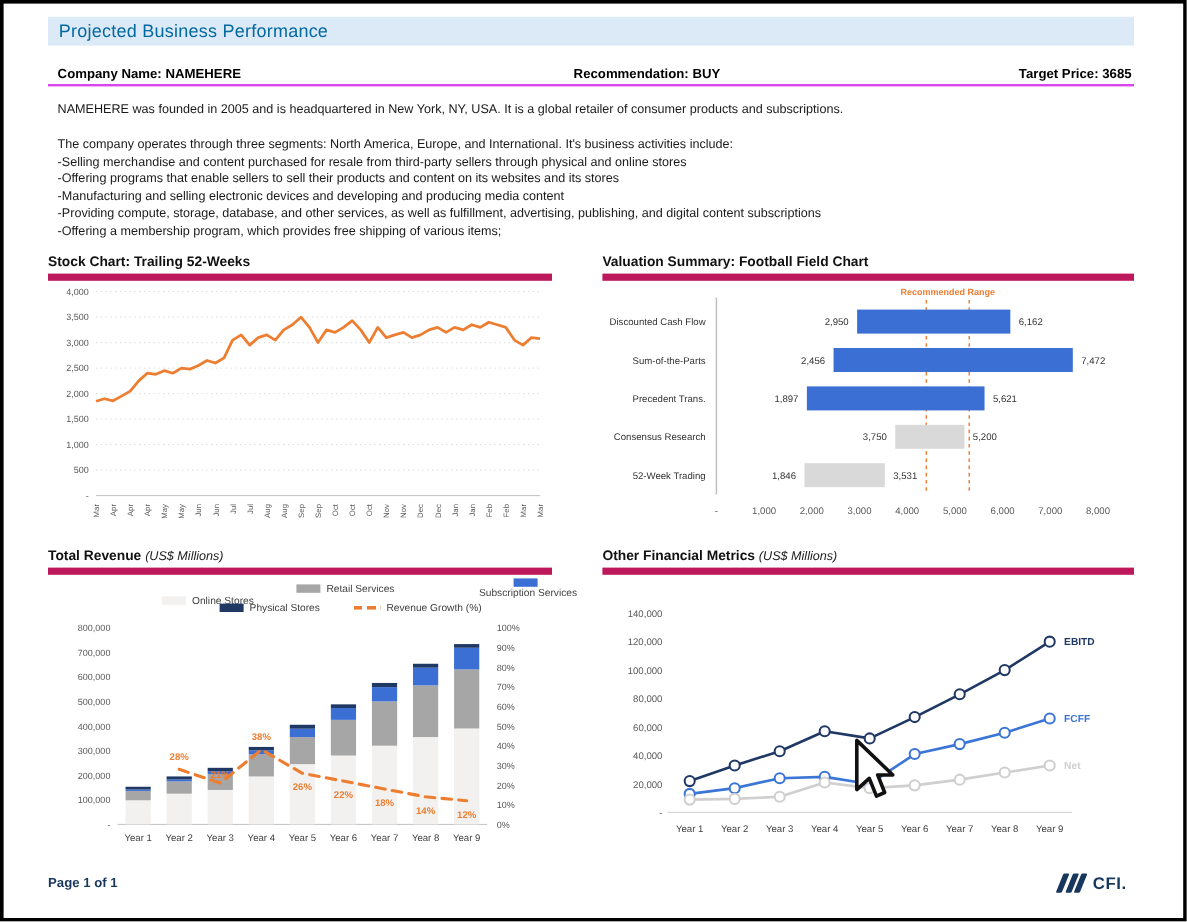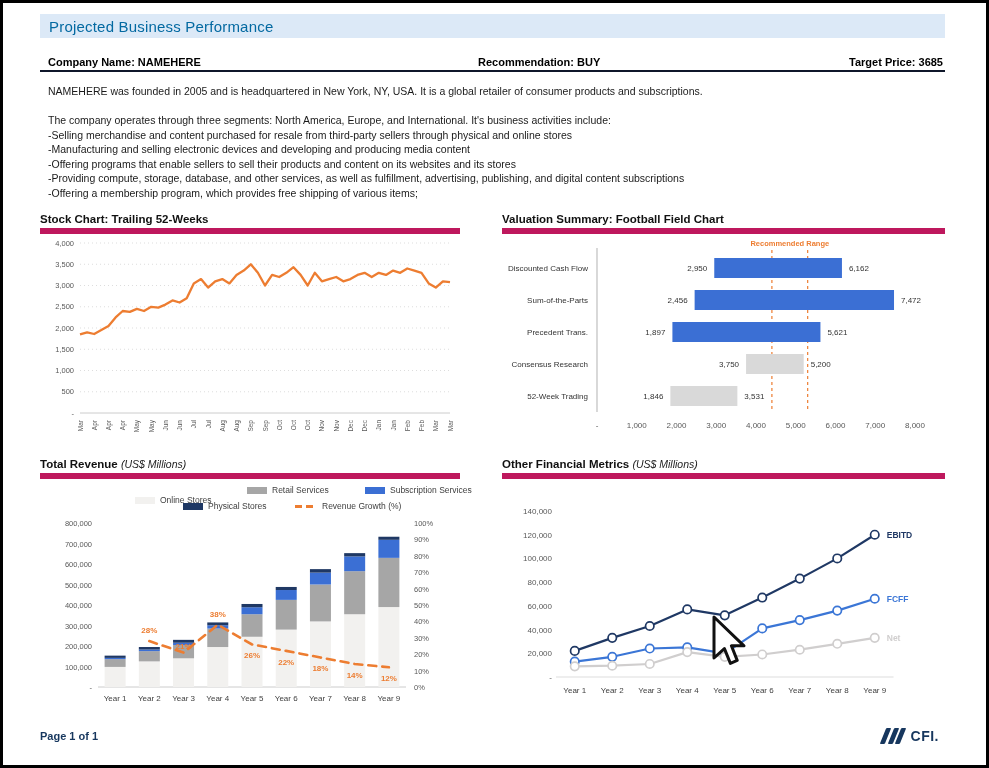--- a/index.html
+++ b/index.html
@@ -8,21 +8,21 @@
     font-family:"Liberation Sans",sans-serif;overflow:hidden;
   }
   .frame{position:absolute;inset:0;border:3px solid #000;pointer-events:none;z-index:50;}
   .title-band{
     position:absolute;left:40px;top:14px;width:905px;height:24px;
     background:#DCE9F7;display:flex;align-items:center;
   }
   .title-band .t{font-size:15px;font-weight:normal;color:#0369a1;padding-left:9px;letter-spacing:.2px;text-align:center;}
   .company-row{
     position:absolute;left:40px;top:52px;width:905px;height:20px;
-    border-bottom:2px solid #0f172a;display:flex;align-items:flex-end;
+    border-bottom:2px solid #d946ef;display:flex;align-items:flex-end;
     font-size:11px;font-weight:bold;color:#000;padding-bottom:2px;box-sizing:border-box;
   }
   .company-row .c-left{width:430px;padding-left:8px;}
   .company-row .c-mid{width:280px;}
   .company-row .c-right{flex:1;text-align:right;padding-right:2px;}
   .description{
     position:absolute;left:48px;top:84px;width:880px;
     font-size:10.5px;color:#1a1a1a;line-height:14.5px;
   }
   .desc-line{white-space:nowrap;}
@@ -70,22 +70,22 @@
   <span class="c-left">Company Name: NAMEHERE</span>
   <span class="c-mid">Recommendation: BUY</span>
   <span class="c-right">Target Price: 3685</span>
 </div>
 
 <div class="description" id="description">
     <div class="desc-line">NAMEHERE was founded in 2005 and is headquartered in New York, NY, USA.  It is a global retailer of consumer products and subscriptions.</div>
     <div class="desc-line blank"></div>
     <div class="desc-line">The company operates through three segments: North America, Europe, and International. It's business activities include:</div>
     <div class="desc-line">-Selling merchandise and content purchased for resale from third-party sellers through physical and online stores</div>
+    <div class="desc-line">-Offering programs that enable sellers to sell their products and content on its websites and its stores</div>
     <div class="desc-line">-Manufacturing and selling electronic devices and developing and producing media content</div>
-    <div class="desc-line">-Offering programs that enable sellers to sell their products and content on its websites and its stores</div>
     <div class="desc-line">-Providing compute, storage, database, and other services, as well as fulfillment, advertising, publishing, and digital content subscriptions</div>
     <div class="desc-line">-Offering a membership program, which provides free shipping of various items;</div>
   </div>
 
 <div class="panel p-stock">
   <div class="chart-title">Stock Chart: Trailing 52-Weeks</div>
   <svg id="svg-stock" width="420" height="212">
       <text x="34" y="179.5" text-anchor="end" font-size="7.5" fill="#595959">-</text>
       <line x1="40" y1="155.75" x2="410" y2="155.75" stroke="#CFCFCF" stroke-width="0.7" stroke-dasharray="1,3"></line>
       <text x="34" y="158.25" text-anchor="end" font-size="7.5" fill="#595959">500</text>
@@ -182,21 +182,21 @@
   <div class="legend" id="revenue-legend">
       <div class="legend-row">
         <div class="legend-item" style="width: 112px; margin-top: 20px;">
           <span class="legend-swatch" style="background: rgb(242, 241, 239);"></span>
           <span>Online Stores</span>
         </div>
         <div class="legend-item" style="width: 118px;">
           <span class="legend-swatch" style="background: rgb(166, 166, 166);"></span>
           <span>Retail Services</span>
         </div>
-        <div class="legend-item" style="width: 150px;">
+        <div class="legend-item" style="width: 150px; flex-direction: column;">
           <span class="legend-swatch" style="background: rgb(59, 111, 212);"></span>
           <span>Subscription Services</span>
         </div>
       </div>
       <div class="legend-row">
         <div class="legend-item" style="width: 112px; margin-left: 48px;">
           <span class="legend-swatch" style="background: rgb(31, 56, 100);"></span>
           <span>Physical Stores</span>
         </div>
         <div class="legend-item" style="width: 150px;">

